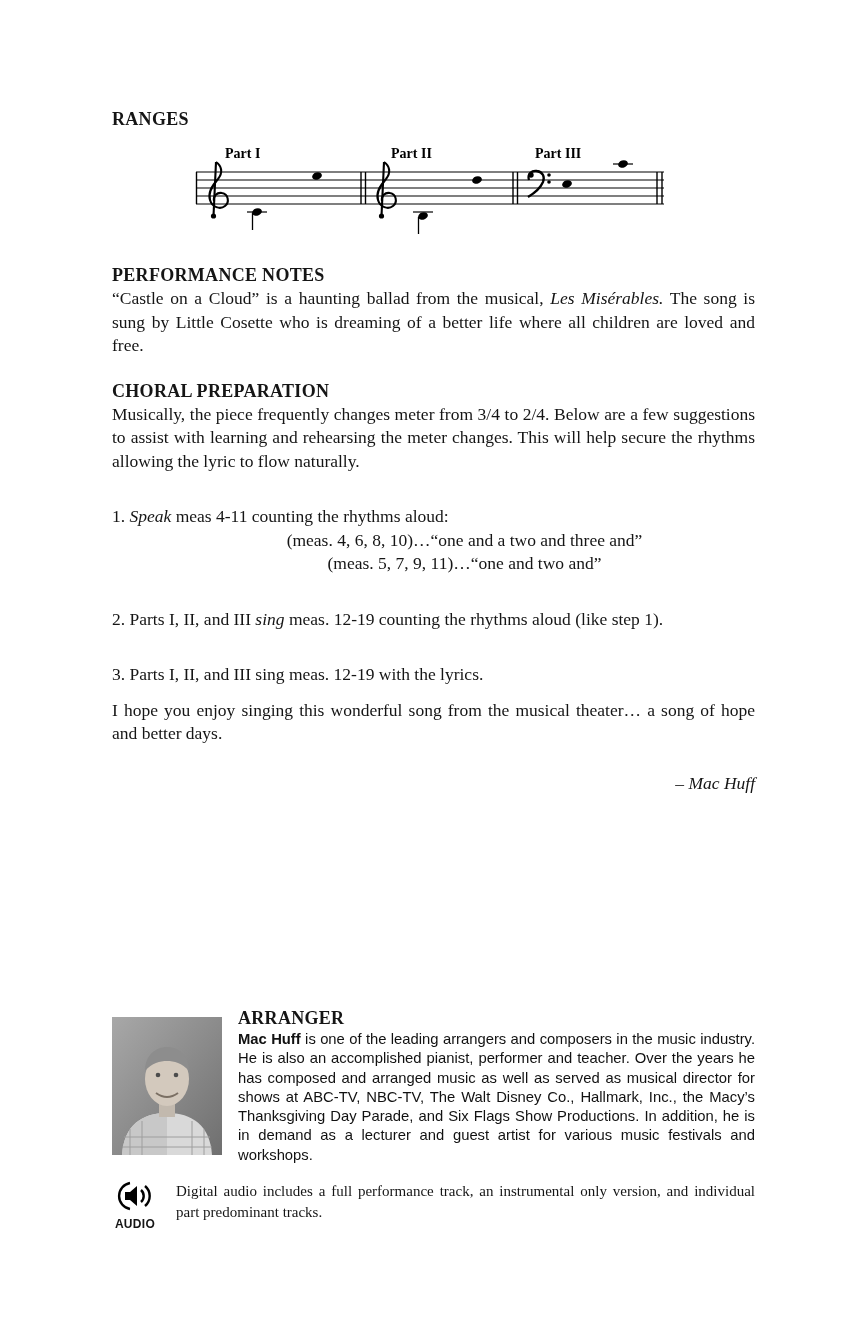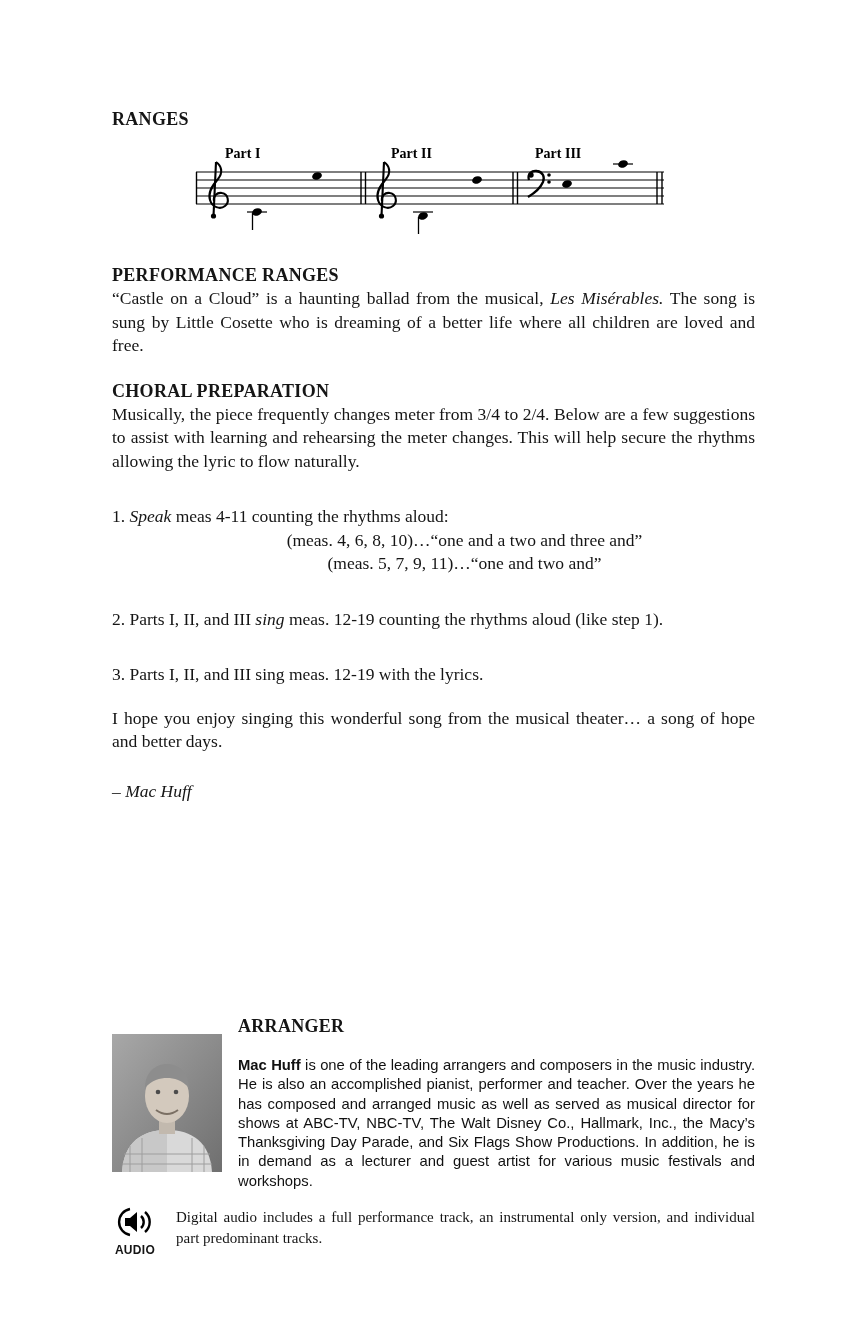--- a/index.html
+++ b/index.html
@@ -17,27 +17,27 @@
   .staff-wrap{margin:16px 0 0 83px;width:470px;height:94px;position:relative;}
   .staff-wrap svg{display:block;}
   .staff-wrap text{font-family:"Liberation Serif",serif;font-weight:bold;font-size:14px;}
 
   .sec-perf{margin-top:24px;}
   .sec-choral{margin-top:22px;}
   .after-head{margin-top:1px;}
   .list-item{margin-top:32px;}
   .hang{padding-left:21px;text-indent:-21px;}
   .sub{padding-left:62px;text-align:center;}
-  .closing{margin-top:20px;}
-  .signature{margin-top:26px;text-align:left;font-style:italic;}
+  .closing{margin-top:12px;}
+  .signature{margin-top:26px;text-align:right;font-style:italic;}
 
   .arranger{margin-top:212px;display:flex;align-items:center;}
   .photo{width:110px;height:138px;flex:0 0 110px;background:#8b8b8b;}
   .arr-text{flex:1;margin-left:16px;}
-  .bio{font-family:"Liberation Sans",sans-serif;font-size:14.8px;line-height:19.3px;margin-top:19px;text-align:justify;color:#111;}
+  .bio{font-family:"Liberation Sans",sans-serif;font-size:14.8px;line-height:19.3px;margin-top:1px;text-align:justify;color:#111;}
 
   .audio-row{margin-top:16px;display:flex;align-items:flex-start;}
   .audio-badge{flex:0 0 46px;text-align:center;}
   .audio-label{font-family:"Liberation Sans",sans-serif;font-weight:bold;font-size:12px;line-height:12px;letter-spacing:.3px;}
   .audio-text{flex:1;margin-left:18px;font-size:15px;line-height:21px;text-align:justify;}
 </style>
 </head>
 <body>
 
 <div class="page">
@@ -104,21 +104,21 @@
 
       <g>
         <ellipse cx="372" cy="38" rx="5" ry="3.6" transform="rotate(-18 372 38)" fill="#000"></ellipse>
         <line x1="418" y1="18" x2="438" y2="18" stroke="#000" stroke-width="1.2"></line>
         <ellipse cx="428" cy="18" rx="5" ry="3.6" transform="rotate(-18 428 18)" fill="#000"></ellipse>
       </g>
     </svg>
   </div>
 
   <div class="sec-perf">
-    <div class="heading">PERFORMANCE RANGES</div>
+    <div class="heading">PERFORMANCE NOTES</div>
     <p class="after-head"><span>“Castle on a Cloud” is a haunting ballad from the musical, </span><span class="it">Les Misérables.</span><span> The song is sung by Little Cosette who is dreaming of a better life where all children are loved and free.</span></p>
   </div>
 
   <div class="sec-choral">
     <div class="heading">CHORAL PREPARATION</div>
     <p class="after-head">Musically, the piece frequently changes meter from 3/4 to 2/4.  Below are a few suggestions to assist with learning and rehearsing the meter changes. This will help secure the rhythms allowing the lyric to flow naturally.</p>
 
     <div class="list-item">
       <p><span>1. </span><span class="it">Speak</span><span> meas 4-11 counting the rhythms aloud:</span></p>
       <p class="sub">(meas. 4, 6, 8, 10)…“one and a two and three and”</p>

